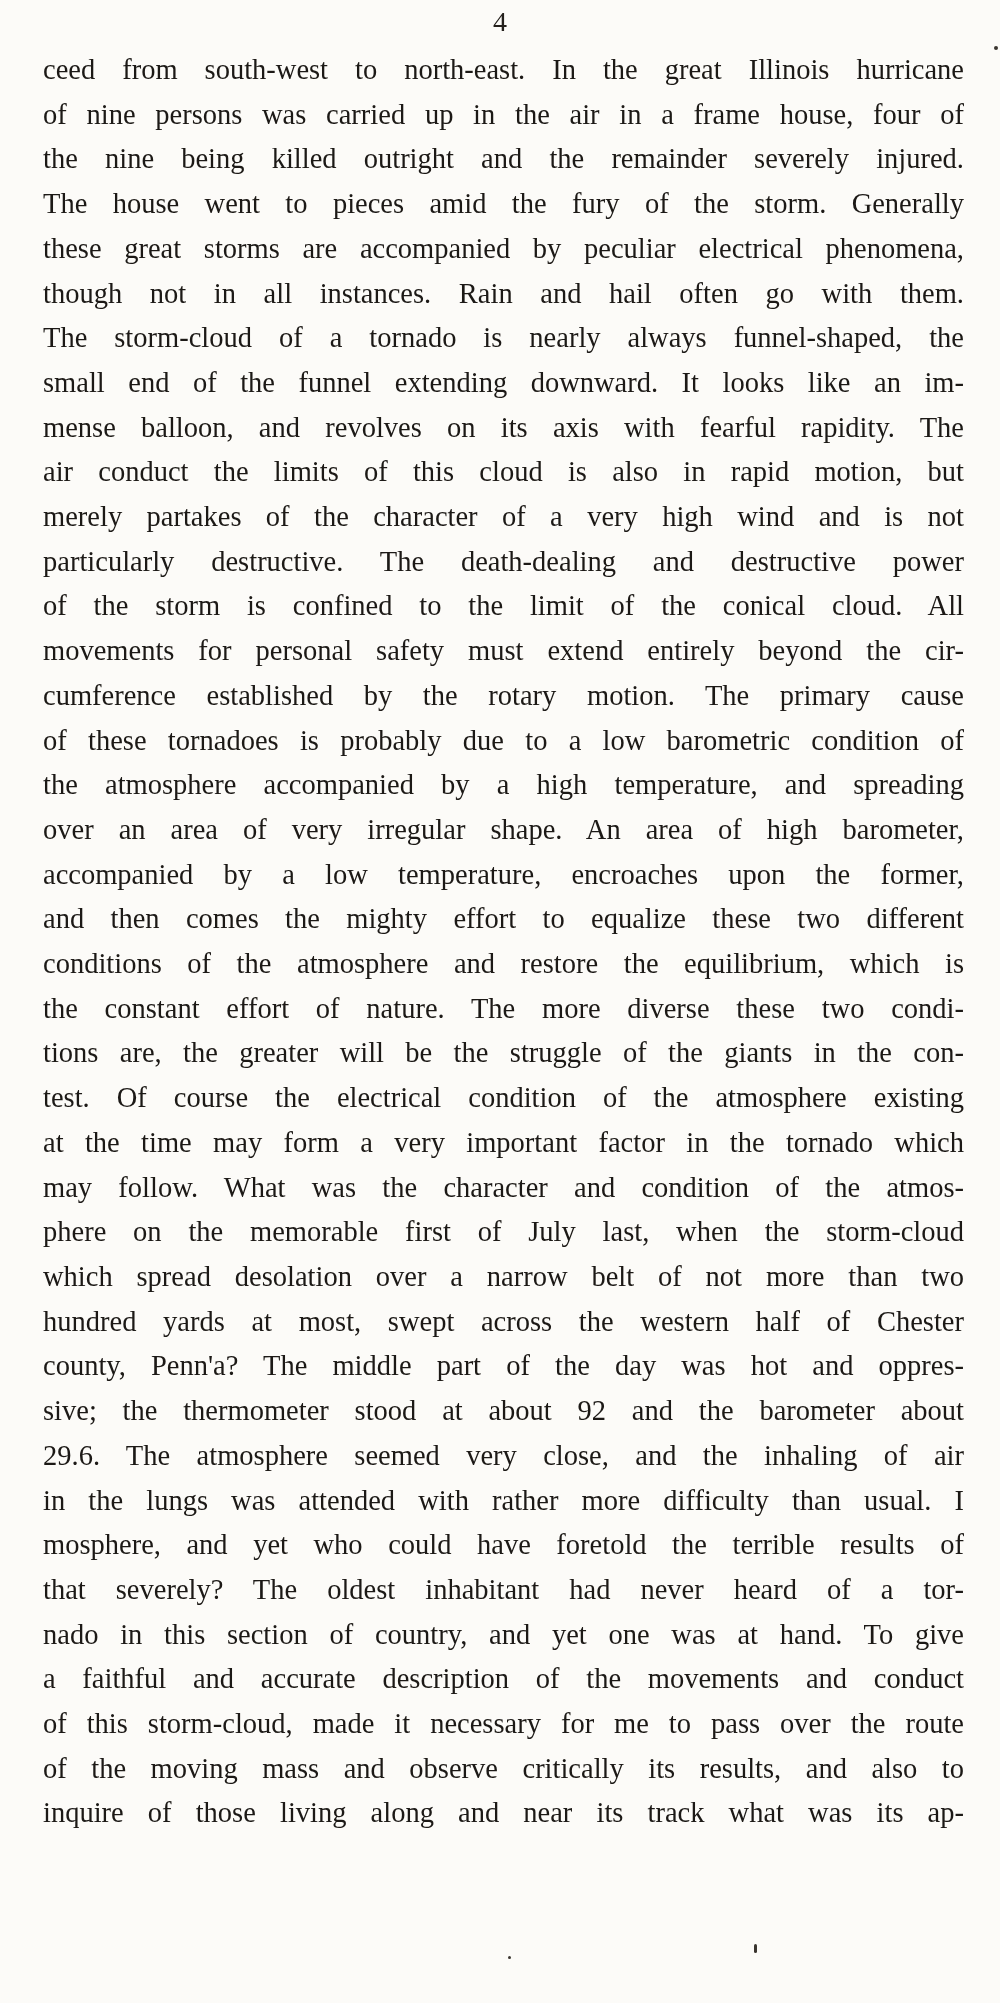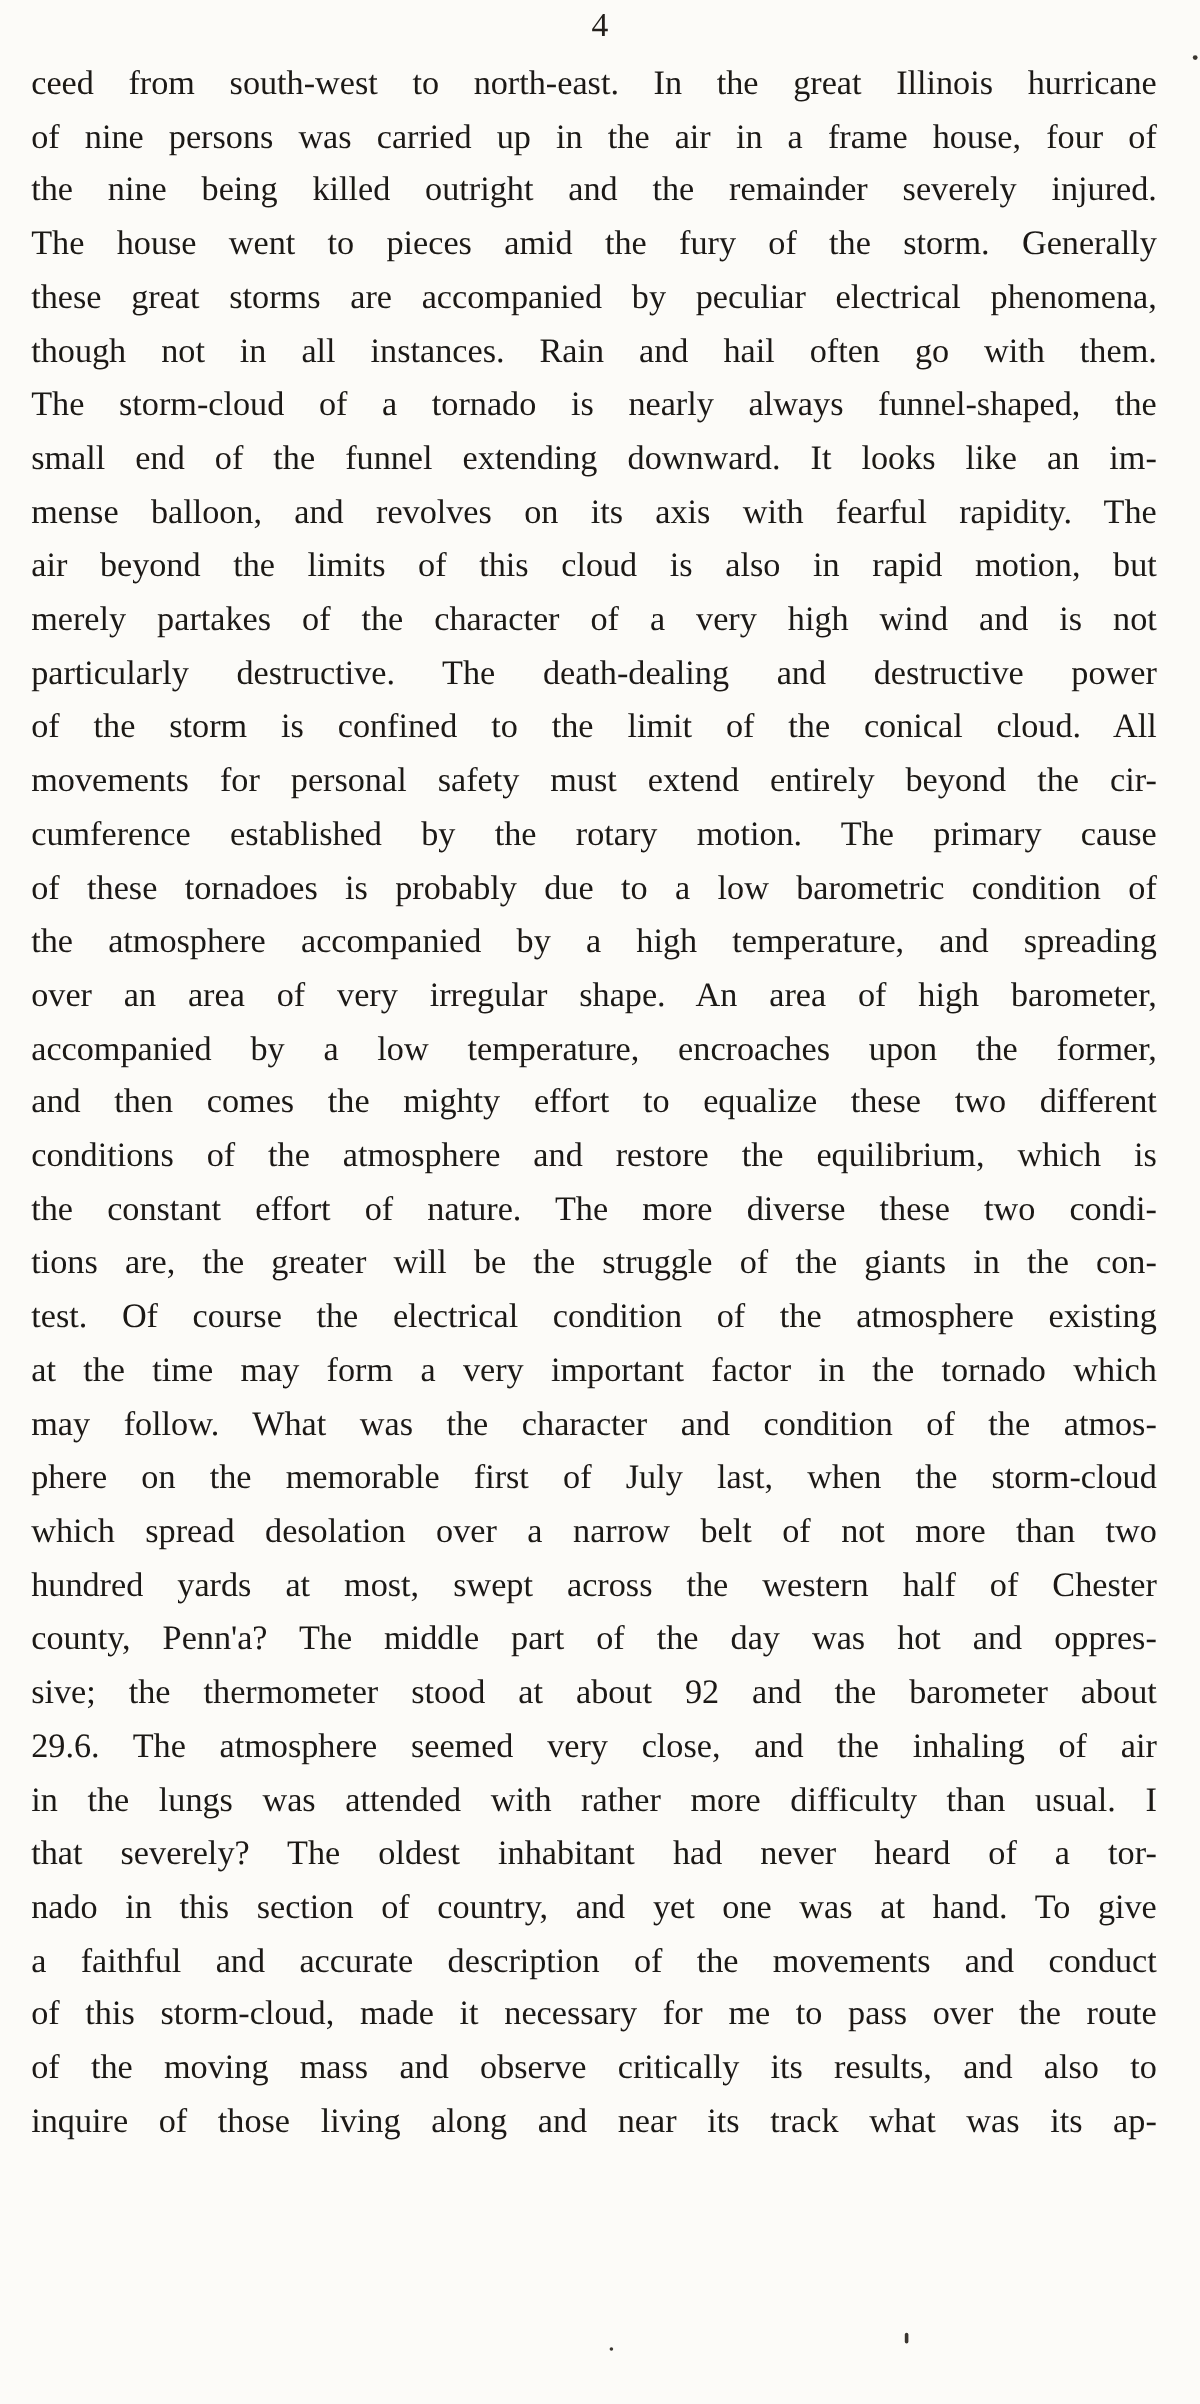--- a/index.html
+++ b/index.html
@@ -14,21 +14,21 @@
   }
   .page-number {
     text-align: center;
     font-size: 28px;
     padding-top: 6px;
     height: 40px;
     color: #24201c;
   }
   .text-block {
     margin-top: 8px;
-    padding: 0 36px 0 26px;
+    padding: 0 36px 0 43px;
   }
   .line {
     font-size: 28.5px;
     line-height: 44.7px;
     text-align: justify;
     text-align-last: justify;
     word-spacing: 1px;
     color: #1c1916;
   }
   .speck {
@@ -48,21 +48,21 @@
   <div class="text-block">
       <div class="line">ceed from south-west to north-east.  In the great Illinois hurricane</div>
       <div class="line">of nine persons was carried up in the air in a frame house, four of</div>
       <div class="line">the nine being killed outright and the remainder severely injured.</div>
       <div class="line">The house went to pieces amid the fury of the storm.  Generally</div>
       <div class="line">these great storms are accompanied by peculiar electrical phenomena,</div>
       <div class="line">though not in all instances.  Rain and hail often go with them.</div>
       <div class="line">The storm-cloud of a tornado is nearly always funnel-shaped, the</div>
       <div class="line">small end of the funnel extending downward.  It looks like an im-</div>
       <div class="line">mense balloon, and revolves on its axis with fearful rapidity.  The</div>
-      <div class="line">air beyond the limits of this cloud is also in rapid motion, but</div>
+      <div class="line">air conduct the limits of this cloud is also in rapid motion, but</div>
       <div class="line">merely partakes of the character of a very high wind and is not</div>
       <div class="line">particularly destructive.  The death-dealing and destructive power</div>
       <div class="line">of the storm is confined to the limit of the conical cloud.  All</div>
       <div class="line">movements for personal safety must extend entirely beyond the cir-</div>
       <div class="line">cumference established by the rotary motion.  The primary cause</div>
       <div class="line">of these tornadoes is probably due to a low barometric condition of</div>
       <div class="line">the atmosphere accompanied by a high temperature, and spreading</div>
       <div class="line">over an area of very irregular shape.  An area of high barometer,</div>
       <div class="line">accompanied by a low temperature, encroaches upon the former,</div>
       <div class="line">and then comes the mighty effort to equalize these two different</div>
@@ -72,20 +72,21 @@
       <div class="line">test.  Of course the electrical condition of the atmosphere existing</div>
       <div class="line">at the time may form a very important factor in the tornado which</div>
       <div class="line">may follow.  What was the character and condition of the atmos-</div>
       <div class="line">phere on the memorable first of July last, when the storm-cloud</div>
       <div class="line">which spread desolation over a narrow belt of not more than two</div>
       <div class="line">hundred yards at most, swept across the western half of Chester</div>
       <div class="line">county, Penn'a?  The middle part of the day was hot and oppres-</div>
       <div class="line">sive; the thermometer stood at about 92 and the barometer about</div>
       <div class="line">29.6.  The atmosphere seemed very close, and the inhaling of air</div>
       <div class="line">in the lungs was attended with rather more difficulty than usual.  I</div>
+      <div class="line">mosphere, and yet who could have foretold the terrible results of</div>
       <div class="line">that severely?  The oldest inhabitant had never heard of a tor-</div>
       <div class="line">nado in this section of country, and yet one was at hand.  To give</div>
       <div class="line">a faithful and accurate description of the movements and conduct</div>
       <div class="line">of this storm-cloud, made it necessary for me to pass over the route</div>
       <div class="line">of the moving mass and observe critically its results, and also to</div>
       <div class="line">inquire of those living along and near its track what was its ap-</div>
     </div>
   <div class="speck speck-1"></div>
   <div class="speck speck-2"></div>
   <div class="speck speck-3"></div>

